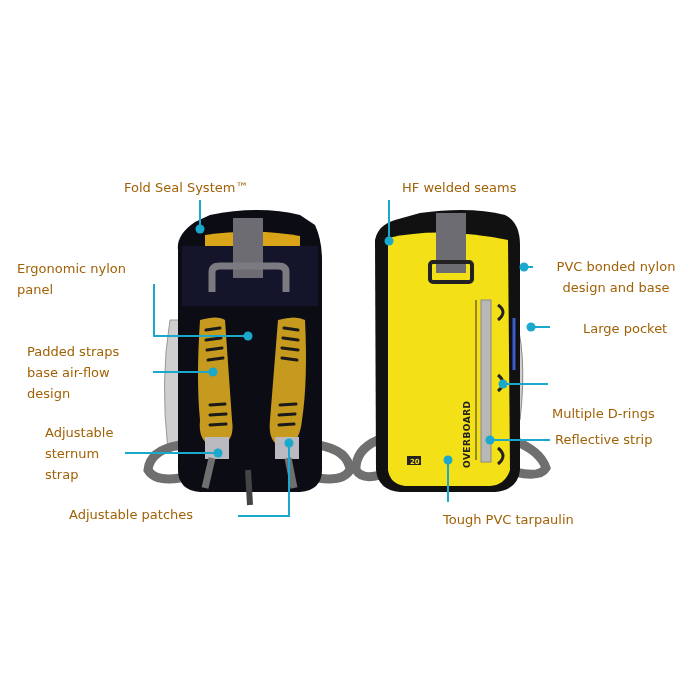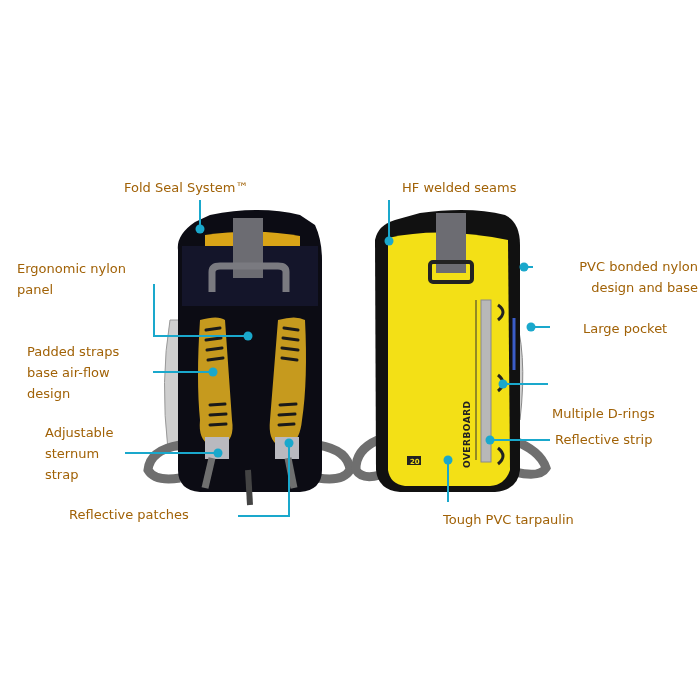--- a/index.html
+++ b/index.html
@@ -1,19 +1,19 @@
 <!DOCTYPE html>
 <html><head>
 <meta charset="utf-8">
 <style>
   html, body { margin:0; padding:0; background:#ffffff; }
   #stage { position:relative; width:700px; height:700px; overflow:hidden; background:#fff;
     font-family:"DejaVu Sans","Liberation Sans",sans-serif; color:#2b2b2b; }
   .lbl { position:absolute; font-size:13px; line-height:21px; color:#a16207; white-space:nowrap; }
-  .lbl.right { text-align:right; }
+  .lbl.right { text-align:center; }
   svg { position:absolute; left:0; top:0; }
 </style>
 </head>
 <body>
 
 <div id="stage">
 
   <svg width="700" height="700" viewBox="0 0 700 700">
 
     <g>
@@ -140,21 +140,21 @@
     <div>base air-flow</div>
     <div>design</div>
   </div>
 
   <div class="lbl" style="left:45px;top:422px;">
     <div>Adjustable</div>
     <div>sternum</div>
     <div>strap</div>
   </div>
 
-  <div class="lbl" style="left:69px;top:504px;">Reflective patches</div>
+  <div class="lbl" style="left:69px;top:504px;">Adjustable patches</div>
 
   <div class="lbl" style="left:386px;top:177px;margin-left:16px;">HF welded seams</div>
 
   <div class="lbl right" style="left:534px;top:256px;width:164px;">
     <div>PVC bonded nylon</div>
     <div>design and base</div>
   </div>
 
   <div class="lbl" style="left:554px;top:318px;margin-left:29px;">Large pocket</div>
   <div class="lbl" style="left:552px;top:370px;margin-top:33px;">Multiple D-rings</div>

